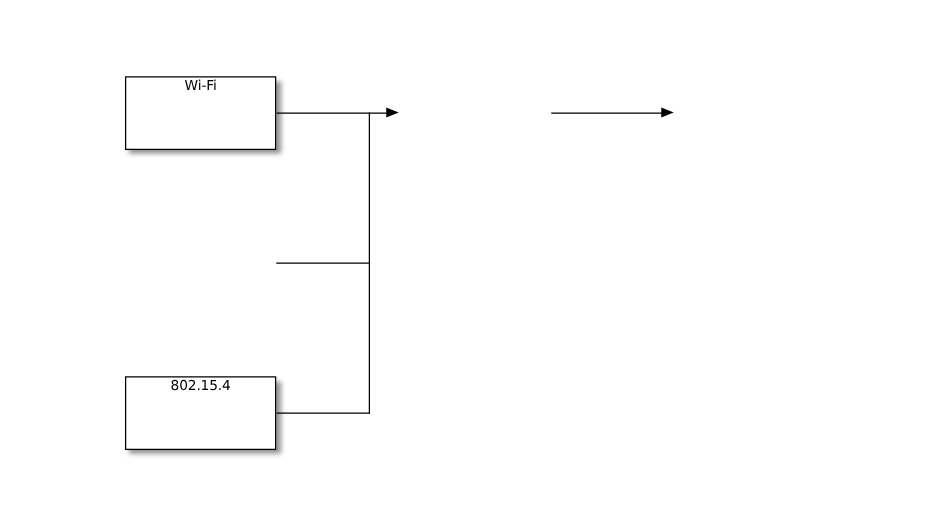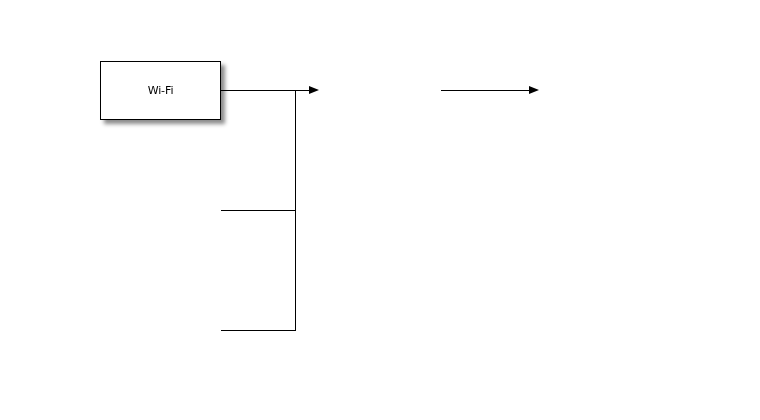--- a/index.html
+++ b/index.html
@@ -22,21 +22,21 @@
   }
   .node {
     position: absolute;
     width: 121px;
     height: 59px;
     box-sizing: border-box;
     background: #ffffff;
     border: 1.3px solid #000000;
     box-shadow: 3.5px 3.5px 4px rgba(0,0,0,0.45);
     display: flex;
-    align-items: center;
+    align-items: flex-start;
     justify-content: center;
     z-index: 2;
   }
   .node-label {
     font-size: 11px;
     color: #000000;
     letter-spacing: -0.1px;
     white-space: nowrap;
   }
   #node-wifi        { left: 100px; top:  61px; }
@@ -74,20 +74,23 @@
 </head>
 <body>
 
 <div class="canvas">
 
   <div class="node" id="node-wifi">
     <span class="node-label">Wi-Fi</span>
   </div>
 
 
+  <div class="node" id="node-zigbee">
+    <span class="node-label">802.15.4</span>
+  </div>
 
 
 
   <div class="edge edge-h" id="edge-wifi-out"></div>
   <div class="edge edge-v" id="edge-branch-v"></div>
   <div class="edge edge-h" id="edge-bt-out"></div>
   <div class="edge edge-h" id="edge-zb-out"></div>
   <div class="edge edge-h" id="edge-coex-to-rf"></div>
 
   <div class="arrowhead" id="arrow-into-coexistence"></div>

